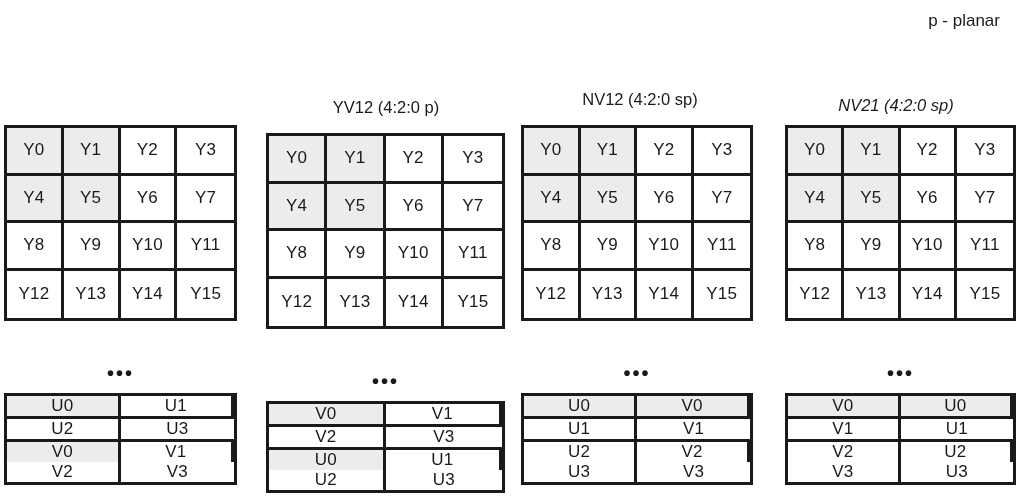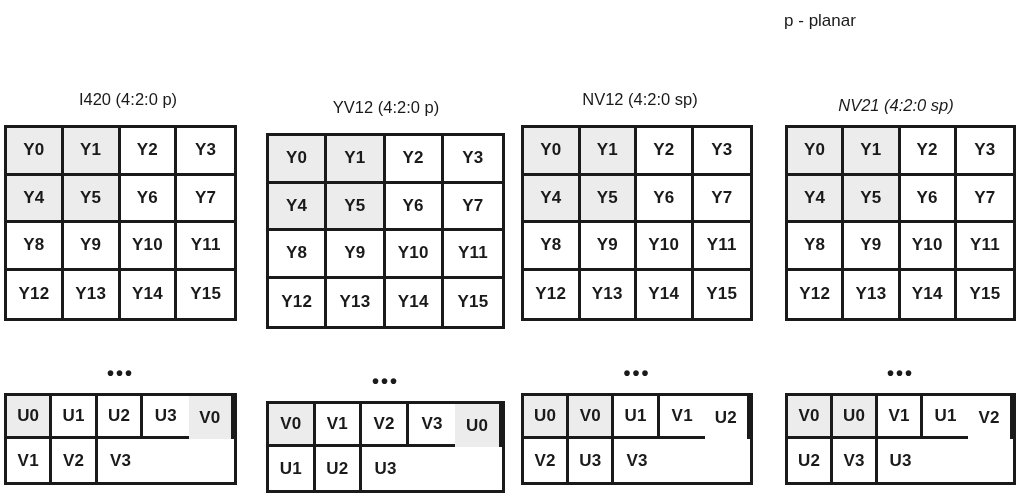--- a/index.html
+++ b/index.html
@@ -15,21 +15,21 @@
     position: relative;
     overflow: hidden;
   }
 
   
   #legend {
     position: absolute;
     top: 8px;
     left: 640px;
     width: 360px;
-    text-align: center;
+    text-align: right;
     line-height: 1.55;
   }
   #legend .legend-line {
     font-size: 17px;
     color: #1a1a1a;
     white-space: pre;
   }
 
   
   .format-col {
@@ -55,36 +55,35 @@
   }
   .format-col[data-col="3"] .format-title { top: 96px; font-style: italic; }
 
   
   .plane {
     position: absolute;
     border: 3px solid #1a1a1a;
     box-sizing: border-box;
     display: grid;
     background: #ffffff;
-    font-weight: bold;
   }
   .plane.luma {
     top: 125px;
     left: 4px;
     width: 233px;
     height: 196px;
     grid-template-columns: repeat(4, 1fr);
     grid-template-rows: repeat(4, 1fr);
   }
   .plane.chroma {
     top: 393px;
     left: 4px;
     width: 233px;
     height: 92px;
-    grid-template-columns: repeat(5, 1fr);
+    grid-template-columns: repeat(2, 1fr);
     grid-template-rows: repeat(2, 1fr);
   }
   
   .format-col[data-col="1"] .plane { left: 8px; width: 239px; }
   .format-col[data-col="2"] .plane { left: 9px; width: 232px; }
   .format-col[data-col="3"] .plane { left: 17px; width: 231px; }
 
   .cell {
     box-sizing: border-box;
     border-right: 3px solid #1a1a1a;
@@ -123,21 +122,20 @@
 </head>
 <body>
 
 <div id="legend">
   <div class="legend-line">p - planar</div>
 </div>
 
 <div id="diagram-root"></div>
 
 <div class="format-col" data-col="0">
-    <div class="format-title">I420 (4:2:0 p)</div>
     <div class="plane luma">
       <div class="cell hl">Y0</div>
       <div class="cell hl">Y1</div>
       <div class="cell">Y2</div>
       <div class="cell">Y3</div>
       <div class="cell hl">Y4</div>
       <div class="cell hl">Y5</div>
       <div class="cell">Y6</div>
       <div class="cell">Y7</div>
       <div class="cell">Y8</div>

